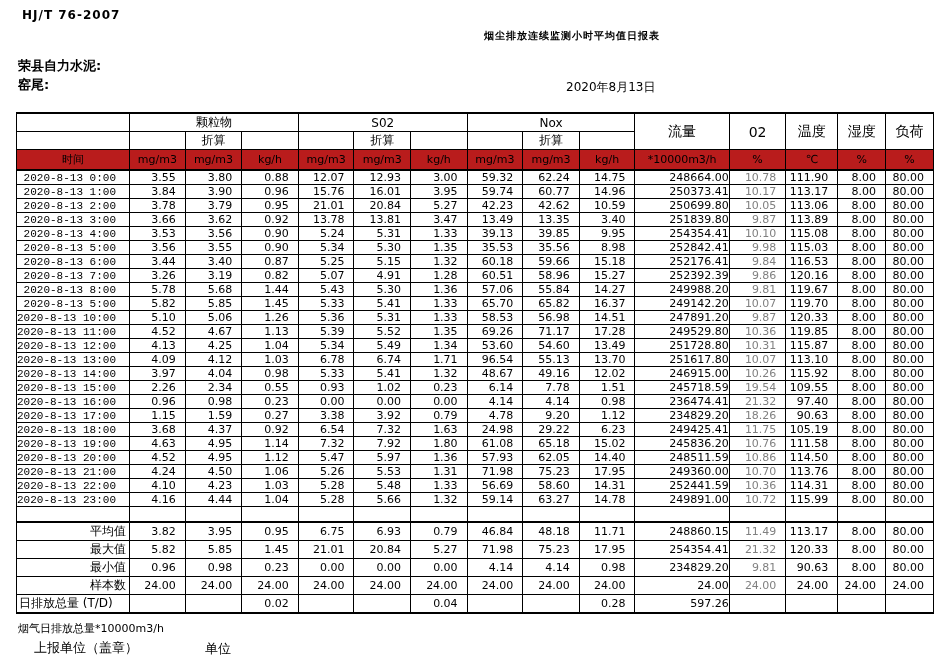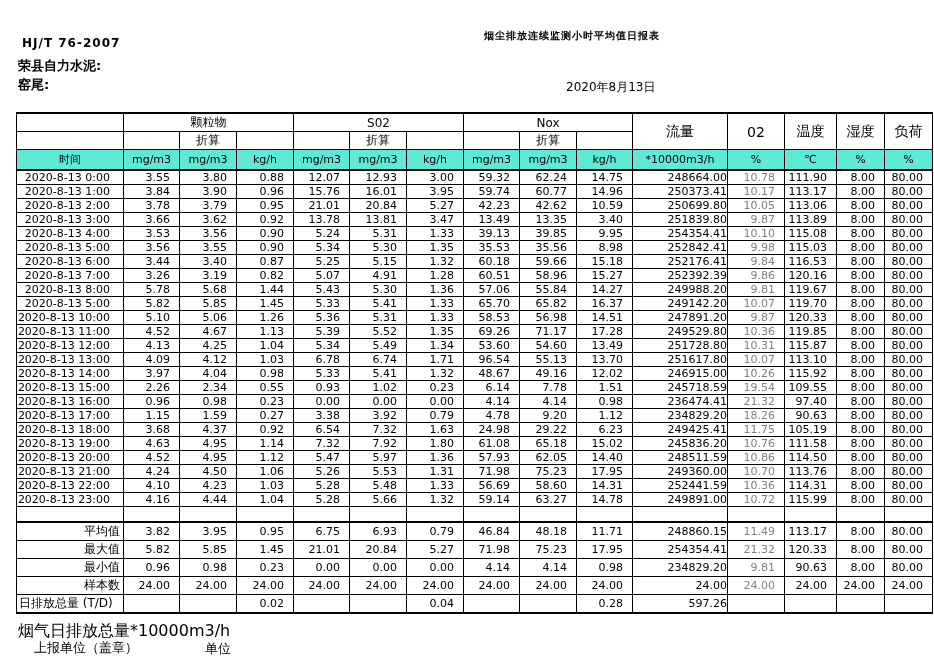--- a/index.html
+++ b/index.html
@@ -1,41 +1,41 @@
 <!DOCTYPE html>
 <html><head>
 <meta charset="utf-8">
 <style>
   html,body{margin:0;padding:0;}
   body{
     width:934px;height:657px;overflow:hidden;background:#ffffff;position:relative;
     font-family:"DejaVu Sans","Liberation Sans",sans-serif;color:#000;
   }
-  .standard{position:absolute;left:22px;top:8px;font-size:12px;font-weight:bold;letter-spacing:1px;margin-top:28px;}
+  .standard{position:absolute;left:22px;top:8px;font-size:12px;font-weight:bold;letter-spacing:1px;}
   .title{position:absolute;left:0;top:29px;width:660px;text-align:right;font-size:10px;font-weight:bold;letter-spacing:1px;}
   .company{position:absolute;left:18px;top:57px;font-size:13px;font-weight:bold;}
   .station{position:absolute;left:18px;top:76px;font-size:13px;font-weight:bold;}
   .date{position:absolute;left:566px;top:79px;font-size:12px;}
   .tablewrap{position:absolute;left:16px;top:112px;}
   table{border-collapse:collapse;table-layout:fixed;font-size:11px;}
   th,td{border:1px solid #000;overflow:hidden;white-space:nowrap;padding:0;font-weight:normal;}
   thead tr.h1 th{border-top:2px solid #000;height:13px;font-size:12px;text-align:center;}
   thead tr.h2 th{height:12px;font-size:12px;text-align:center;}
-  thead tr.h3 th{height:19px;background:#5eead4;border-bottom:2px solid #000;font-size:11px;text-align:center;}
+  thead tr.h3 th{height:19px;background:#b91c1c;border-bottom:2px solid #000;font-size:11px;text-align:center;}
   thead tr.h1 th.single{font-size:14px;margin-top:40px;}
   tbody tr.datarow td, tbody tr.sumrow td{height:13px;}
   tbody tr.spacer td{height:14px;border-bottom:2px solid #000;}
   tbody tr.total td{height:14px;border-bottom:2px solid #000;margin-left:44px;}
-  td.time{text-align:right;padding-right:13px;}
+  td.time{text-align:right;padding-right:13px;font-family:Liberation Mono, monospace;}
   td.num{text-align:right;padding-right:9px;}
   td.flow{text-align:right;padding-right:0;}
   td.o2{color:#808080;}
   td.sumlabel{text-align:right;padding-right:3px;font-size:12px;}
   td.totlabel{text-align:left;padding-left:2px;font-size:12px;}
-  .foot1{position:absolute;left:18px;top:621px;font-size:16px;}
+  .foot1{position:absolute;left:18px;top:621px;font-size:11px;}
   .foot2{position:absolute;left:18px;top:639px;font-size:13px;margin-left:16px;}
   .foot-unit{position:absolute;left:205px;top:640px;font-size:13px;}
 </style>
 </head>
 <body>
 
 <div class="standard">HJ/T  76-2007</div>
 <div class="title">烟尘排放连续监测小时平均值日报表</div>
 <div class="company">荣县自力水泥:</div>
 <div class="station">窑尾:</div>

